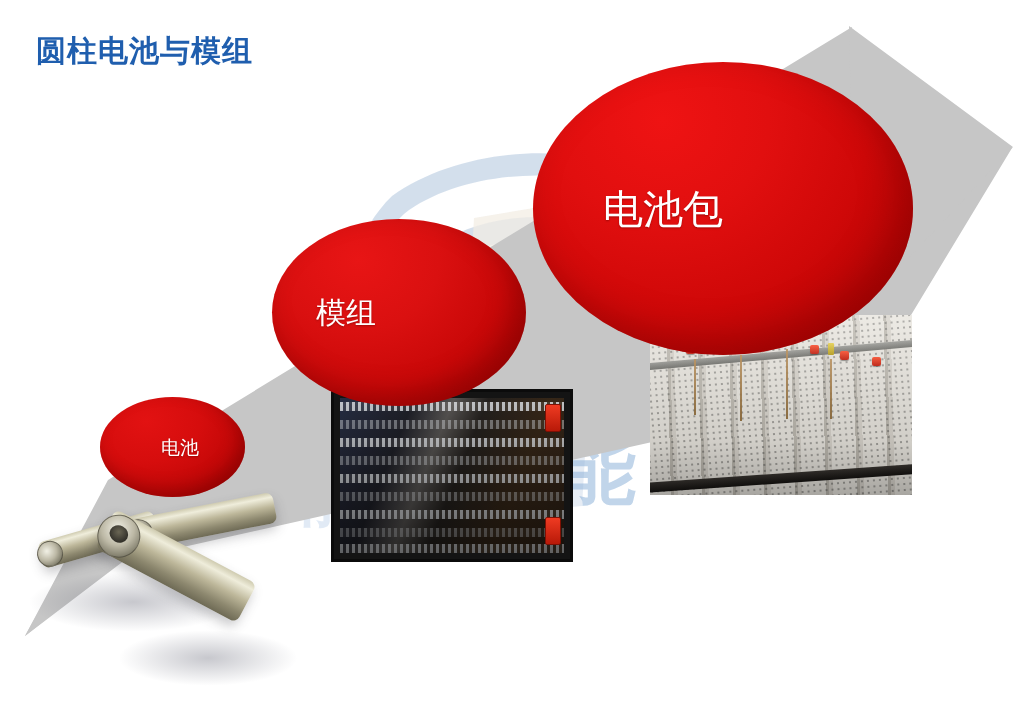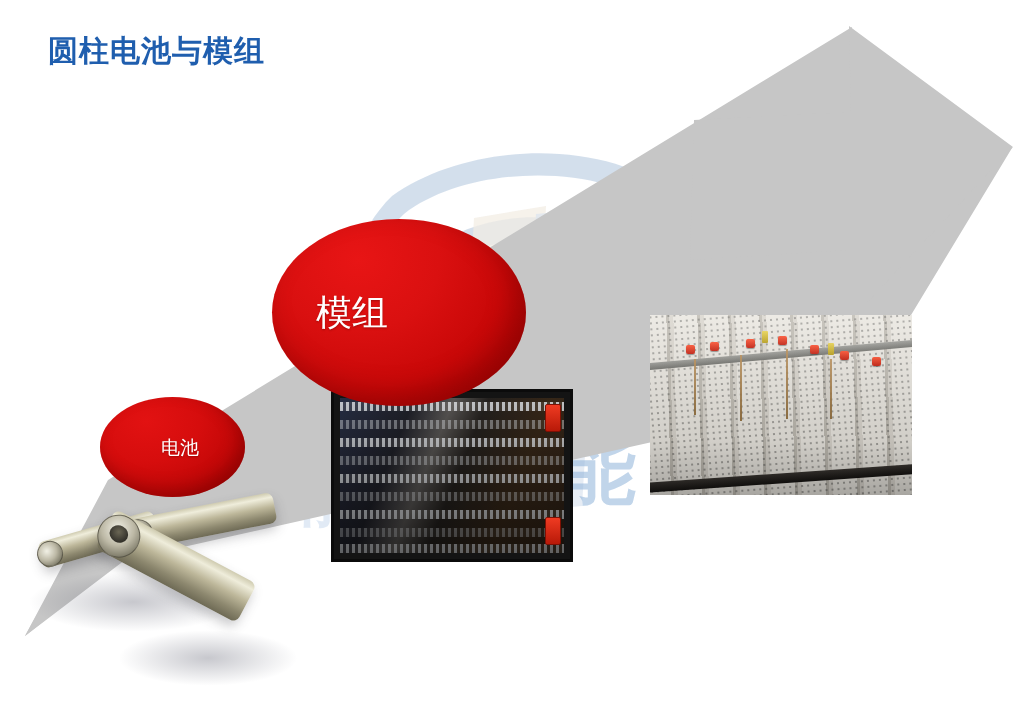--- a/index.html
+++ b/index.html
@@ -17,21 +17,20 @@
   .layer svg{display:block;width:1020px;height:715px;}
 
   
   #title{
     position:absolute;left:36px;top:34px;
     font-size:30px;font-weight:bold;
     color:#1f5eae;
     letter-spacing:1px;
     white-space:nowrap;
     line-height:1.1;
-    margin-left:12px;
   }
 
   
   .bubble{
     position:absolute;border-radius:50%;
     display:flex;align-items:center;justify-content:center;
     color:#ffffff;
     text-shadow:0 1px 2px rgba(90,0,0,.45);
     user-select:none;
   }
@@ -45,21 +44,21 @@
   }
   #bubble-cell .lbl{font-size:19px;}
   #bubble-cell{ justify-content:center; padding-left:15px;}
 
   #bubble-module{
     left:272px;top:219px;width:210px;height:187px;
     background:
       radial-gradient(ellipse at 34% 22%, #e81515 0%, #da1010 34%, #c90808 62%, #9a0000 100%);
     box-shadow:inset -10px -12px 26px rgba(110,0,0,.42);
   }
-  #bubble-module .lbl{font-size:36px;}
+  #bubble-module .lbl{font-size:30px;}
   #bubble-module{justify-content:flex-start;padding-left:44px;}
 
   #bubble-pack{
     left:533px;top:62px;width:310px;height:293px;
     background:
       radial-gradient(ellipse at 34% 20%, #ef1313 0%, #e10f0f 30%, #cf0808 58%, #a10000 100%);
     box-shadow:inset -14px -16px 36px rgba(110,0,0,.40);
   }
   #bubble-pack .lbl{font-size:40px;}
   #bubble-pack{justify-content:flex-start;padding-left:70px;}
@@ -310,16 +309,19 @@
   </div>
 
   <div class="bubble" id="bubble-cell">
     <span class="lbl">电池</span>
   </div>
 
   <div class="bubble" id="bubble-module">
     <span class="lbl">模组</span>
   </div>
 
+  <div class="bubble" id="bubble-pack">
+    <span class="lbl">电池包</span>
+  </div>
 
   <div id="title">圆柱电池与模组</div>
 
 </div>
 
 </body></html>

